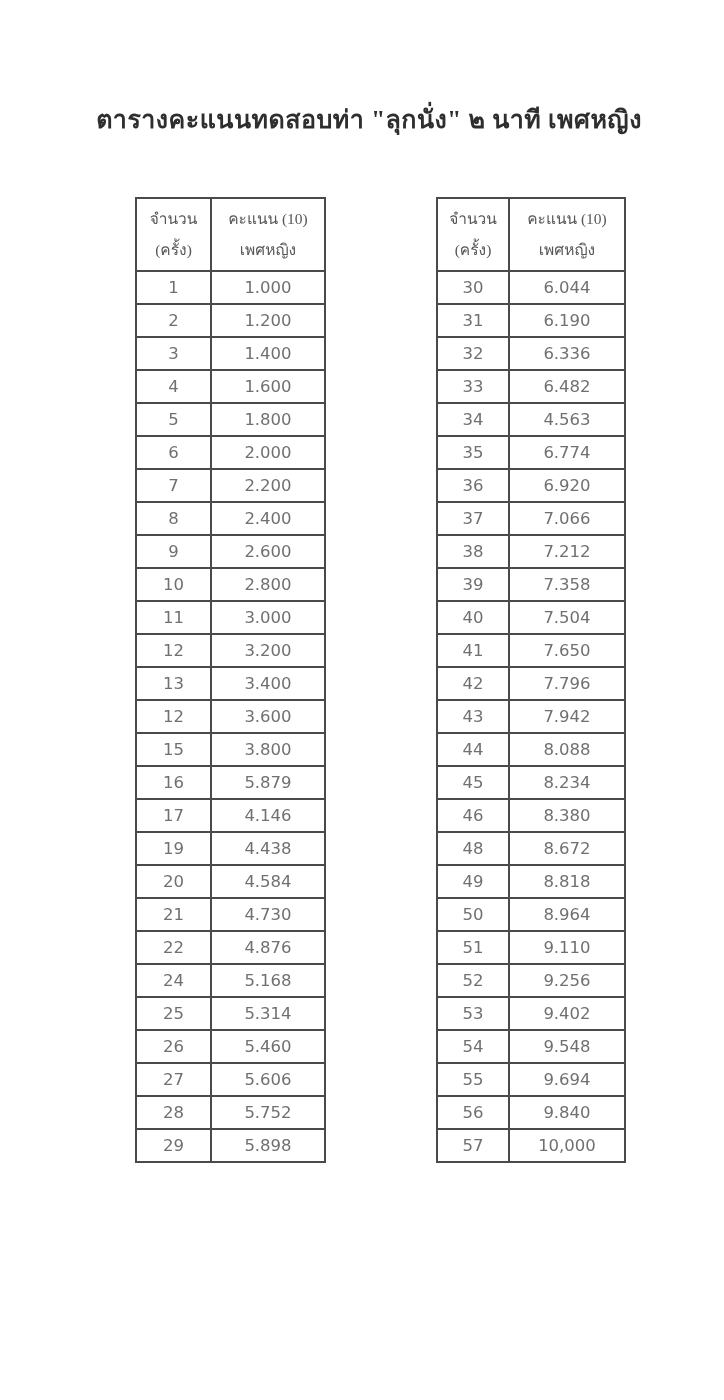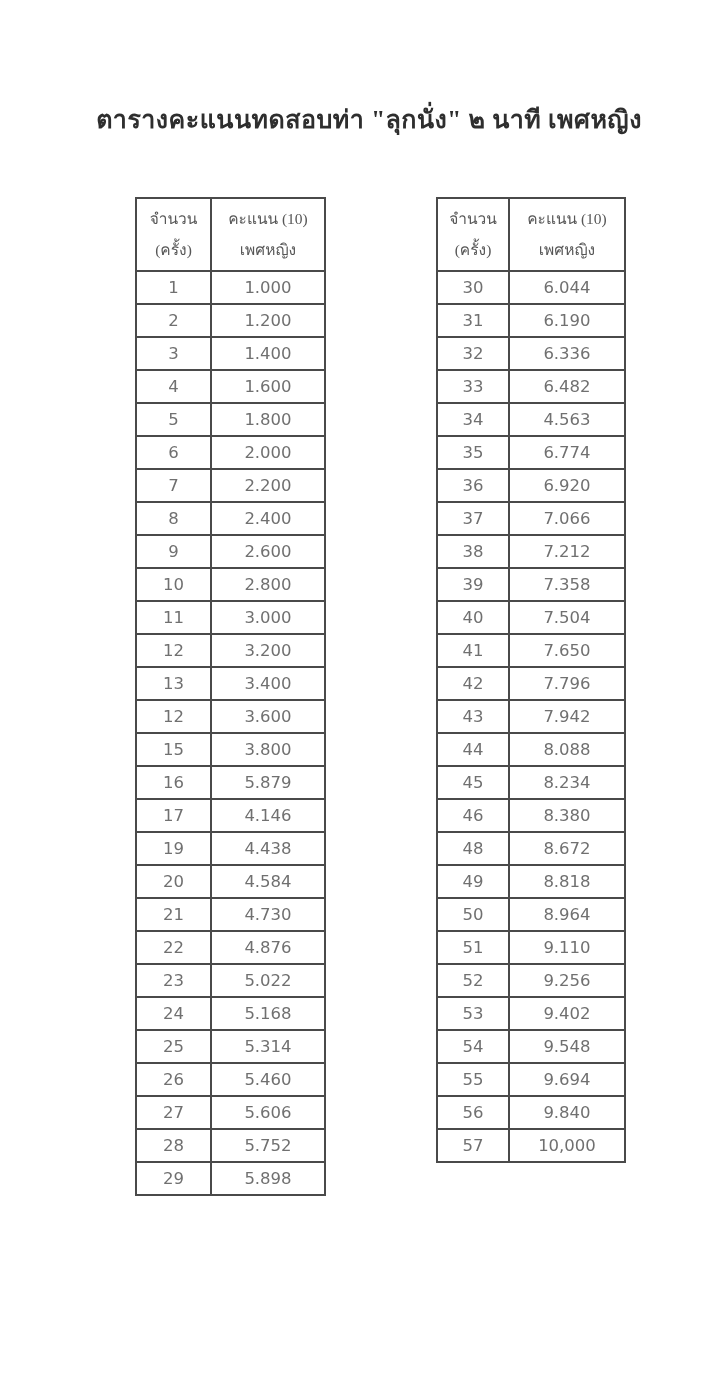--- a/index.html
+++ b/index.html
@@ -170,24 +170,20 @@
         </tr>
         <tr>
           <td>21</td>
           <td>4.730</td>
         </tr>
         <tr>
           <td>22</td>
           <td>4.876</td>
         </tr>
         <tr>
-          <td>23</td>
-          <td>5.022</td>
-        </tr>
-        <tr>
           <td>24</td>
           <td>5.168</td>
         </tr>
         <tr>
           <td>25</td>
           <td>5.314</td>
         </tr>
         <tr>
           <td>26</td>
           <td>5.460</td>

